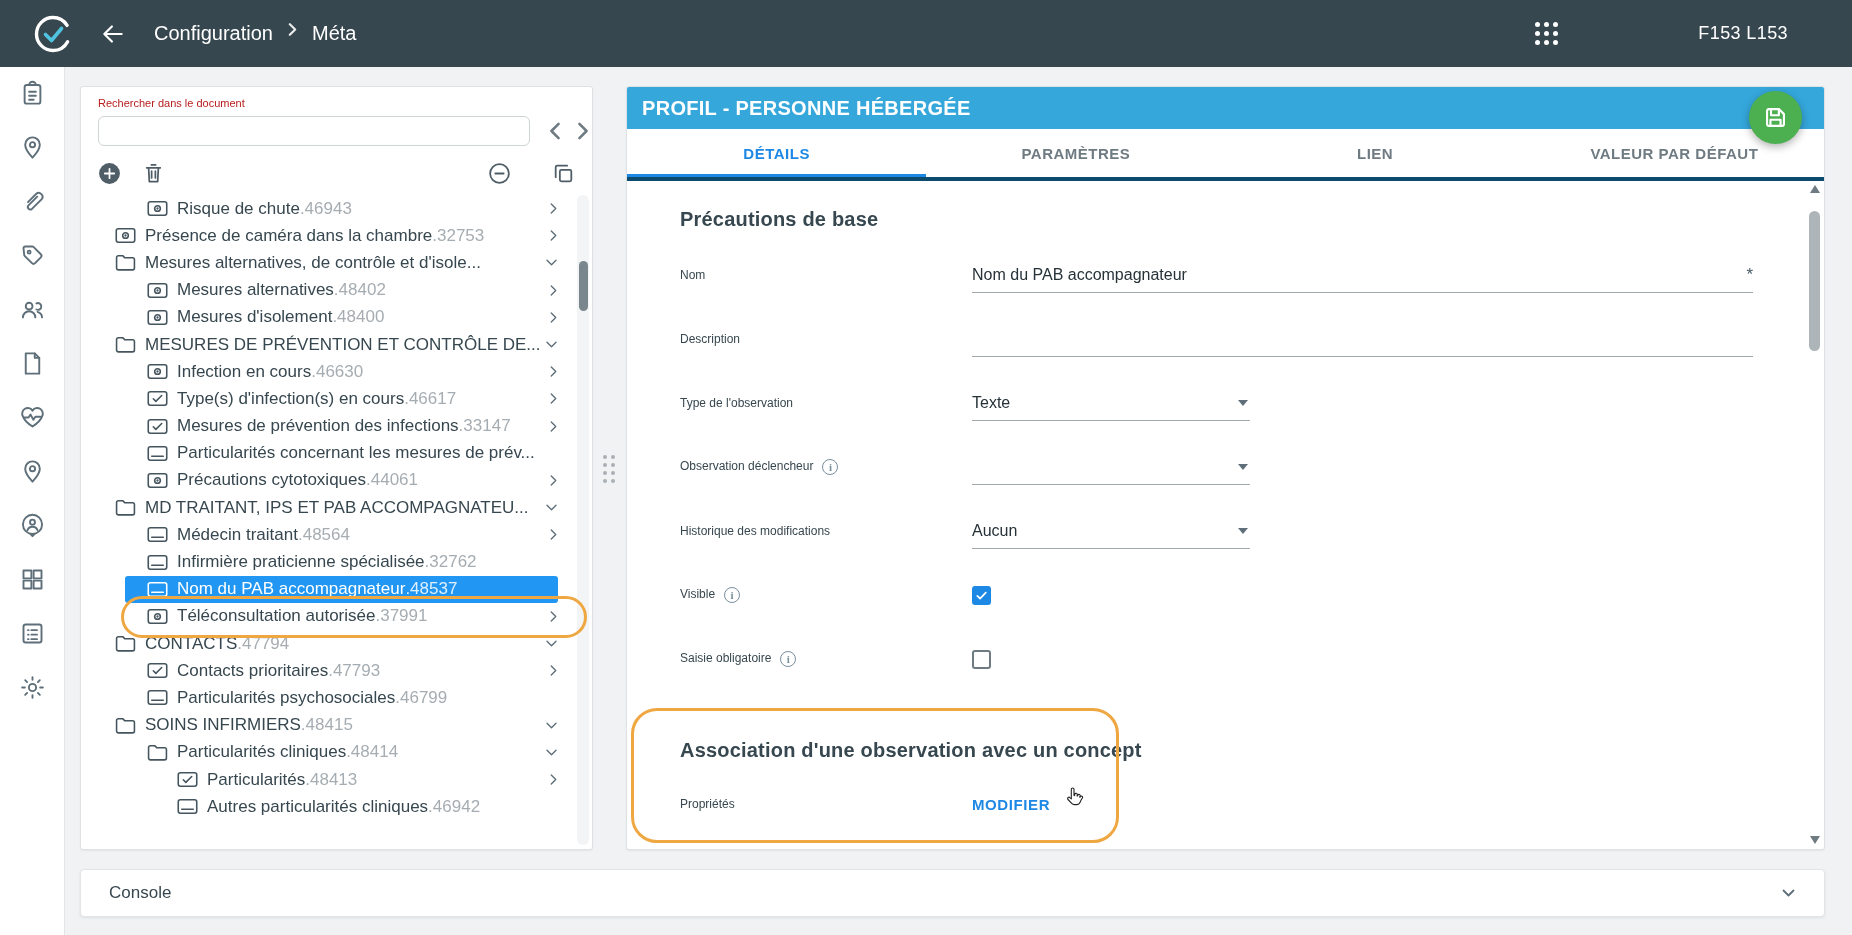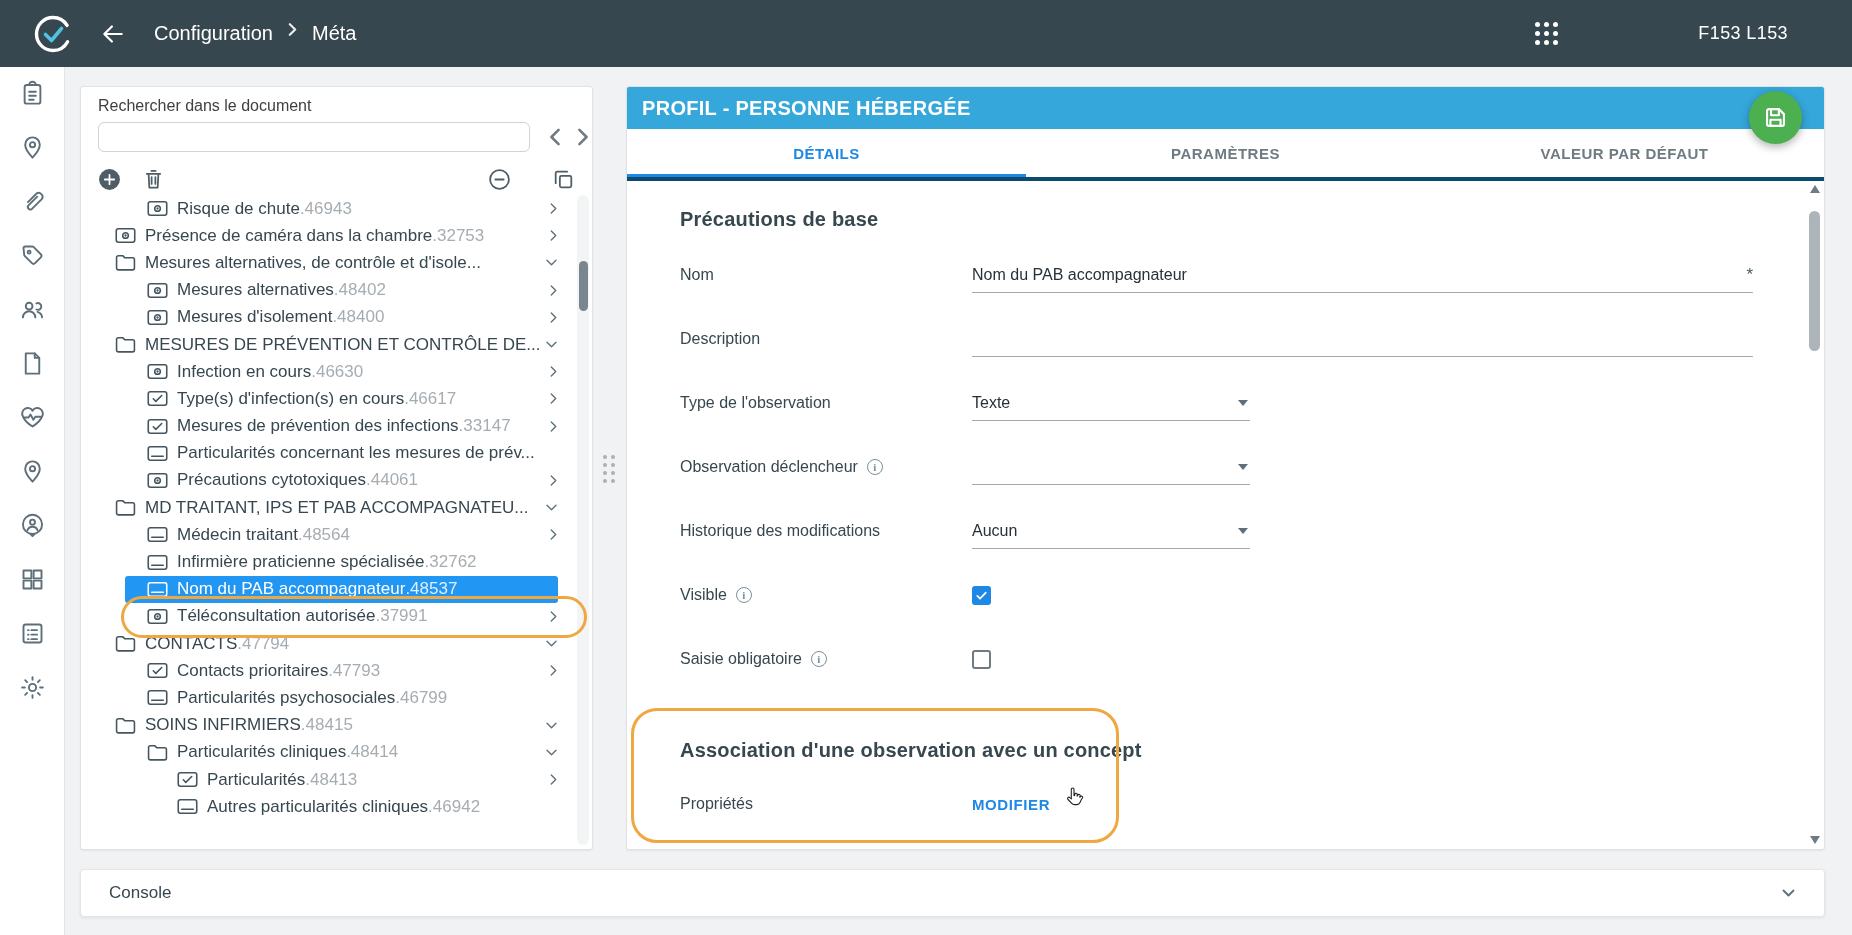--- a/index.html
+++ b/index.html
@@ -22,21 +22,21 @@
   .rail-item{width:27px;height:27px;color:#5E6F79;cursor:pointer}
   .rail-item .icon{width:100%;height:100%}
   .rail-expand{position:absolute;left:27px;bottom:14px;width:12px;height:16px;color:#5E6F79;cursor:pointer}
 
   
   .card{position:absolute;background:#fff;border:1px solid #DFE2E4;border-radius:3px;box-shadow:0 1px 2px rgba(0,0,0,.06)}
   .tree-card{left:80px;top:86px;width:513px;height:764px}
   .main-card{left:626px;top:86px;width:1199px;height:764px;overflow:hidden}
 
   
-  .search-label{margin:10px 0 0 17px;font-size:16px;color:#404040}
+  .search-label{margin:10px 0 0 17px;font-size:11px;color:#b91c1c}
   .search-row{display:flex;align-items:center;margin:7px 0 0 17px}
   .search-input{width:432px;height:30px;border:1px solid #CFD4D7;border-radius:6px;outline:none;padding:0 10px;font-family:inherit;font-size:15px;color:#37474F;background:#fff}
   .nav-arrow{width:18px;height:20px;color:#6F7B82;margin-left:10px;cursor:pointer}
   .nav-arrow:first-of-type{margin-left:16px}
   .tree-toolbar{display:flex;align-items:center;margin:15px 16px 0 16px}
   .tbtn{width:25px;height:25px;color:#4E5D66;cursor:pointer}
   .tbtn + .tbtn{margin-left:19px}
   .tb-right{margin-left:auto;display:flex;align-items:center;gap:20px}
 
   .tree-list{position:absolute;left:0;top:108px;right:13px;bottom:2px;overflow:hidden}
@@ -60,21 +60,21 @@
   .tabs{display:flex;height:52px;border-bottom:4px solid #0c4a6e}
   .tab{flex:1;display:flex;align-items:center;justify-content:center;font-size:15px;font-weight:bold;letter-spacing:.5px;color:#6F7B82;cursor:pointer;position:relative}
   .tab.active{color:var(--accent_blue,#1E88E5)}
   .tab.active::after{content:"";position:absolute;left:0;right:0;bottom:0;height:3px;background:var(--accent_blue,#1E88E5)}
   .tab.alert{color:var(--alert_red,#E53935)}
 
   .content{position:relative;padding:24px 0 0 53px;height:calc(100% - 94px)}
   .sec-title{font-size:20px;font-weight:bold;color:#37474F;line-height:28px;margin:0;letter-spacing:.2px}
   .fields{margin-top:10px}
   .frow{display:flex;align-items:center;height:64px}
-  .flabel{width:292px;display:flex;align-items:center;gap:9px;font-size:16px;color:#37474F;flex:none}
+  .flabel{width:292px;display:flex;align-items:flex-start;gap:9px;font-size:12px;color:#37474F;flex:none}
   .uline{width:781px;height:36px;display:flex;align-items:center;border-bottom:1px solid #A3AAAE;position:relative;cursor:text}
   .uline .val{font-size:16px;color:#263238}
   .req{position:absolute;right:0;top:50%;transform:translateY(-50%);color:#455A64;font-size:17px}
   .selbox{width:278px;height:36px;display:flex;align-items:center;justify-content:space-between;border-bottom:1px solid #A3AAAE;cursor:pointer}
   .selbox .val{font-size:16px;color:#263238}
   .caret{width:0;height:0;border-left:5px solid transparent;border-right:5px solid transparent;border-top:6px solid #5E6F79;margin-right:2px}
   .cb{width:19px;height:19px;border-radius:3px;cursor:pointer;display:flex;align-items:center;justify-content:center}
   .cb.on{background:var(--accent_blue,#1E88E5)}
   .cb.off{border:2px solid #6F7B82}
   .cb svg{width:15px;height:15px}
@@ -623,20 +623,23 @@
   <div class="card main-card">
     <div class="main-header">
       <span>PROFIL - PERSONNE HÉBERGÉE</span>
     </div>
     <div class="tabs" id="tabs">
         <div class="tab active">
           <span>DÉTAILS</span>
         </div>
         <div class="tab">
           <span>PARAMÈTRES</span>
+        </div>
+        <div class="tab">
+          <span>LIEN</span>
         </div>
         <div class="tab">
           <span>VALEUR PAR DÉFAUT</span>
         </div>
       </div>
     <div class="content">
       <h2 class="sec-title">Précautions de base</h2>
       <div class="fields" id="fields">
           <div class="frow">
             <span class="flabel">

